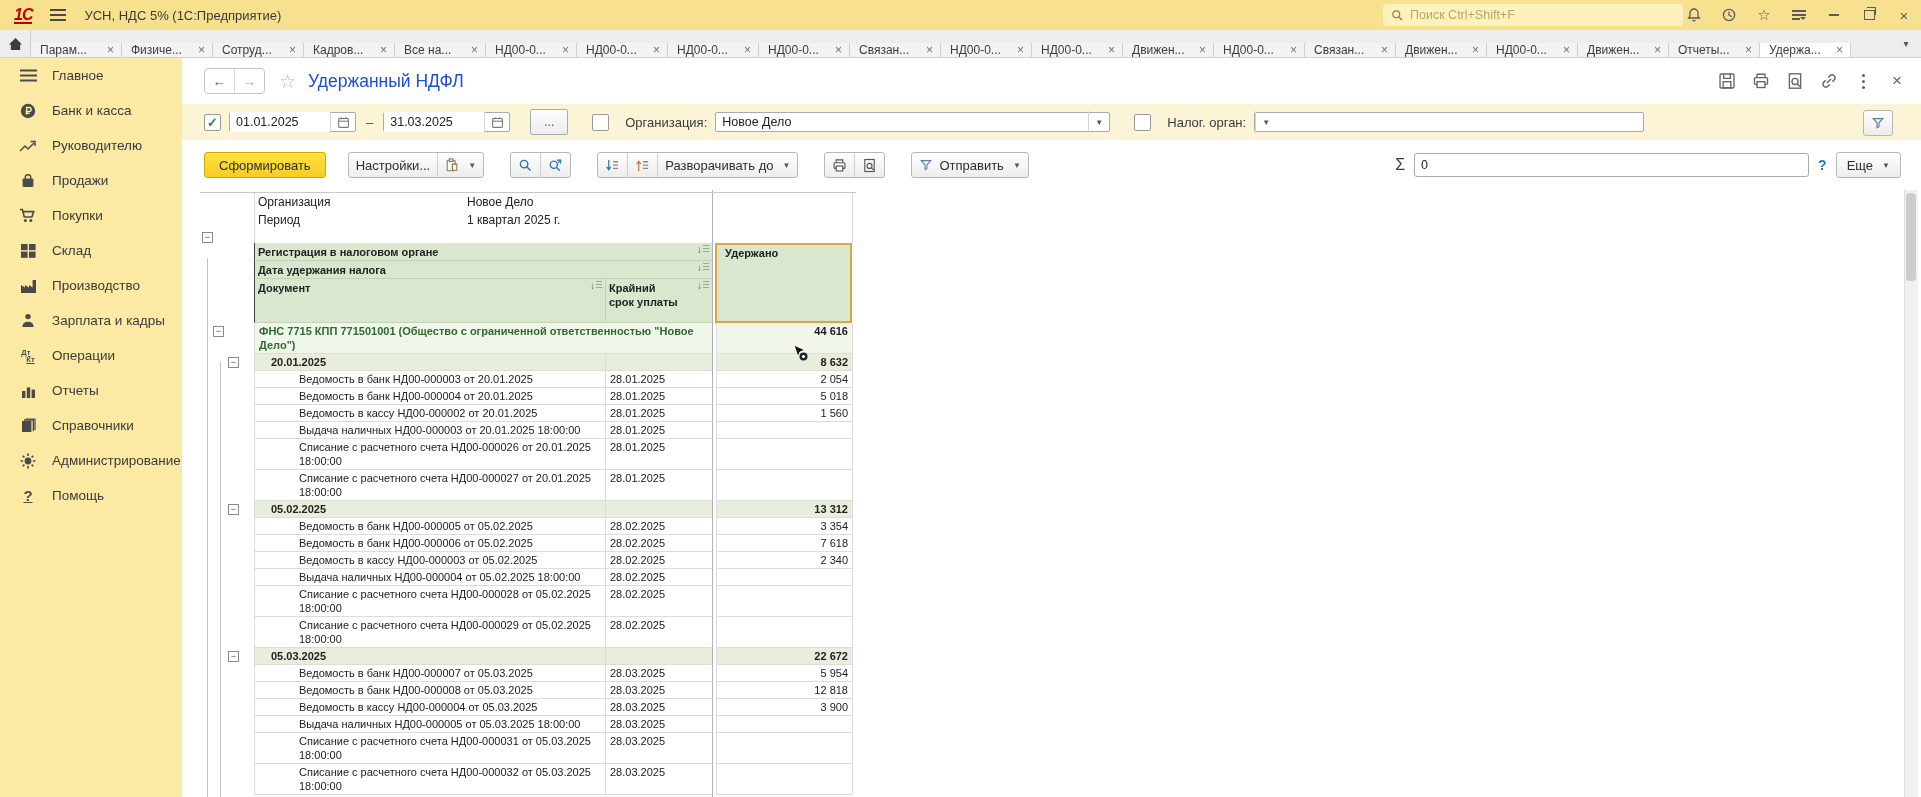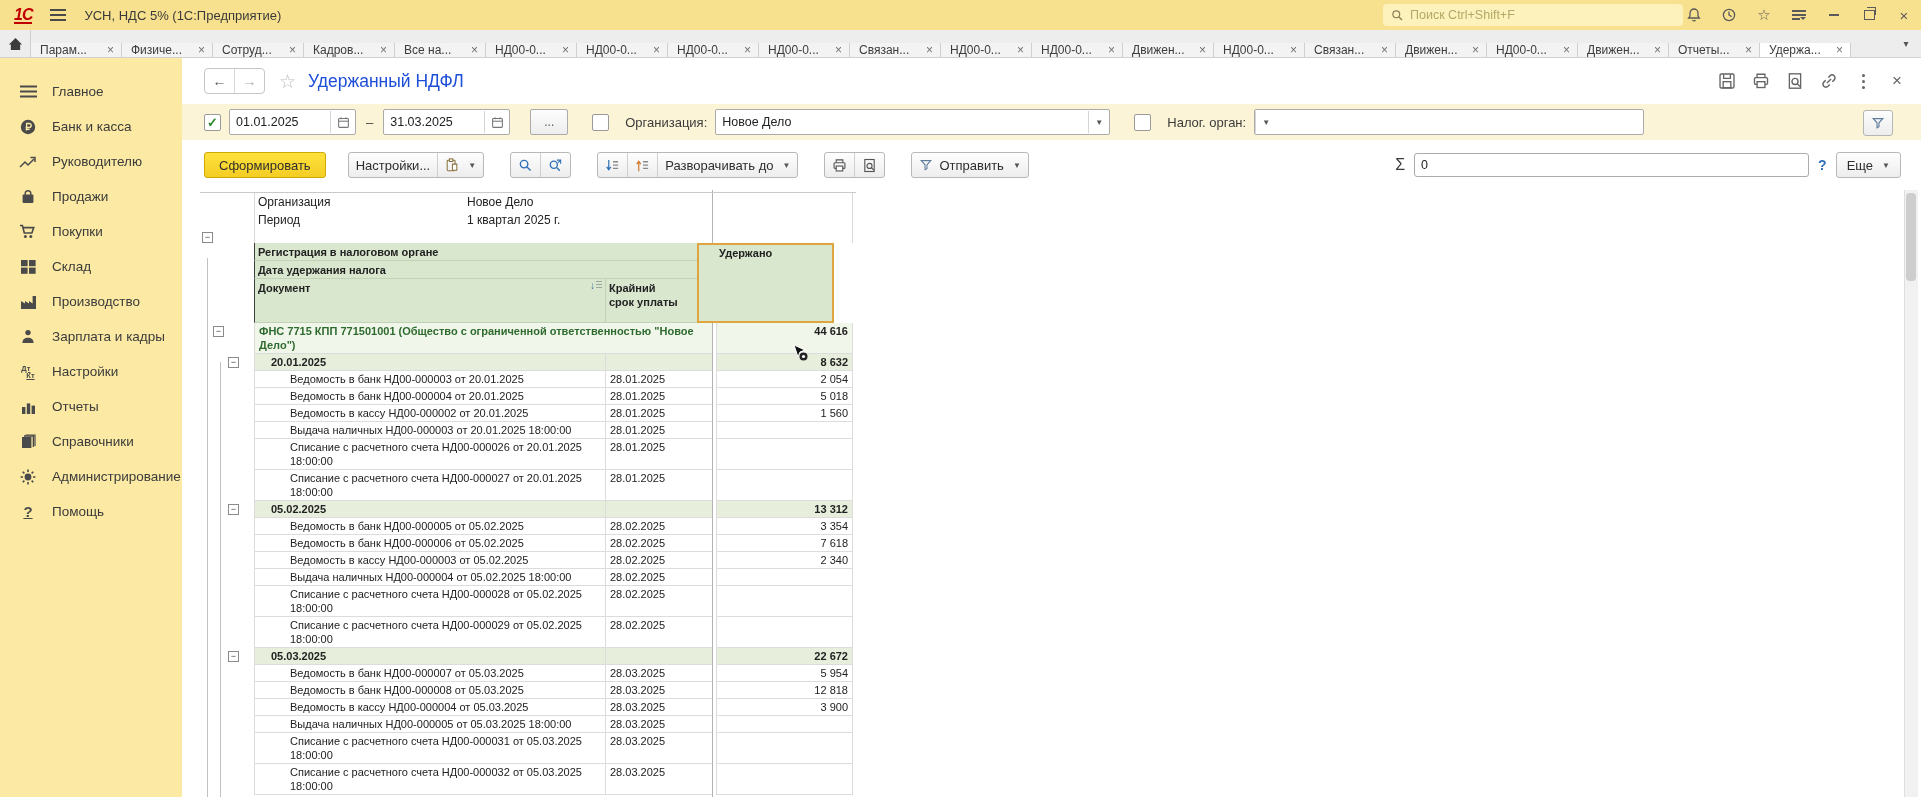--- a/index.html
+++ b/index.html
@@ -34,21 +34,21 @@
   .hometab{width:30px;display:flex;align-items:center;justify-content:center;border-right:1px solid #cfcfcf;}
   #tabs{display:flex;align-items:flex-end;}
   .tab{width:91px;box-sizing:border-box;display:flex;align-items:center;justify-content:space-between;
        padding:0 7px 0 9px;border-right:1px solid #cfcfcf;font-size:12px;color:#3c3c3c;background:#f3f3f3;}
   .tab.active{background:#fff;}
   .tab .x{color:#707070;font-size:12px;margin-left:3px;}
   .tab-overflow{position:absolute;right:4px;top:30px;width:22px;height:27px;display:flex;
        align-items:center;justify-content:center;color:#555;font-size:10px;}
   
   .sidebar{position:absolute;left:0;top:58px;width:182px;height:739px;background:#fbe9a4;
-           box-sizing:border-box;padding-top:16px;}
+           box-sizing:border-box;}
   .side-item{height:35px;display:flex;align-items:center;gap:13px;padding-left:17px;cursor:default;}
   .side-icon{width:22px;display:flex;align-items:flex-start;justify-content:center;color:#4a4a4a;text-decoration:underline;}
   .side-label{font-size:13.5px;color:#3b3b3b;}
   .dtkt{display:flex;flex-direction:column;font-size:7.5px;font-weight:bold;color:#4a4a4a;line-height:7px;}
   .dtkt i:nth-child(2){margin-left:5px;font-style:normal;}.dtkt i{font-style:normal;}
   .qmark{font-size:15px;font-weight:bold;color:#4a4a4a;}
   
   .main{position:absolute;left:182px;top:58px;right:0;bottom:0;background:#fff;}
   .navrow{position:absolute;left:0;top:0;width:100%;height:46px;display:flex;align-items:center;}
   .navbtns{display:flex;margin-left:22px;border:1px solid #c6c6c6;border-radius:4px;overflow:hidden;background:#fff;}
@@ -58,21 +58,21 @@
   .page-title{font-size:17.5px;color:#1d4ed8;}
   .nav-icons{position:absolute;right:14px;top:0;height:46px;display:flex;align-items:center;gap:14px;}
   .nav-icons .ic{width:20px;height:20px;display:flex;align-items:center;justify-content:center;color:#666;}
   .vdots{width:3px;height:3px;border-radius:50%;background:#666;box-shadow:0 6px 0 #666,0 -6px 0 #666;}
   .navclose{font-size:17px;color:#666;}
   
   .filterrow{position:absolute;left:0;top:46px;width:100%;height:36px;background:#fbf4d6;
              display:flex;align-items:center;gap:8px;padding-left:22px;box-sizing:border-box;}
   .cb{width:15px;height:15px;background:#fff;border:1px solid #9a9a9a;border-radius:2px;
       display:flex;align-items:center;justify-content:center;font-size:13px;font-weight:bold;color:#2f8a2f;}
-  .inputbox{display:flex;align-items:center;background:#fff;border:1px solid #ababab;border-radius:2px;height:26px;box-sizing:border-box;}
+  .inputbox{display:flex;align-items:center;background:#fff;border:1px solid #ababab;border-radius:2px;height:20px;box-sizing:border-box;}
   .inputbox input{border:none;outline:none;font-size:12.5px;font-family:inherit;color:#222;padding:0 6px;height:20px;}
   .datein input{width:88px;}
   .calbtn{width:24px;height:22px;border-left:1px solid #d5d5d5;display:flex;align-items:center;justify-content:center;}
   .dash{color:#444;font-size:13px;margin:0 2px;}
   .ellipsisbtn{width:36px;height:24px;border:1px solid #ababab;border-radius:2px;background:linear-gradient(#fdfdfd,#ededed);
       display:flex;align-items:center;justify-content:center;font-size:12px;color:#555;}
   .flabel{font-size:13px;color:#3b3b3b;margin-left:8px;}
   .combo{width:395px;}
   .combo .cval{flex:1;padding:0 6px;font-size:12.5px;color:#222;}
   .ddbtn{width:20px;height:22px;border-left:1px solid #d5d5d5;display:flex;align-items:center;justify-content:center;
@@ -109,37 +109,37 @@
   .gridtop{border-top:1px solid #c9c9c9;}
   .spacer{height:14px;display:flex;}
   .spacer .i-main{padding:0;}
   .ghead{position:relative;}
   .ghrow{display:flex;}
   .gcell{background:#d9e7ce;font-weight:bold;box-sizing:border-box;border-left:1px solid #404040;
          border-bottom:1px solid #c3d2b6;padding:2px 3px;position:relative;}
   .g-full{width:458px;height:18px;}
   .g-doc{width:351px;height:44px;}
   .g-due{width:107px;height:44px;border-left:1px solid #c3d2b6;}
-  .gwith{position:absolute;left:497px;top:0;width:137px;height:80px;background:#d9e7ce;
-         border:2px solid #dfa640;box-sizing:border-box;font-weight:bold;padding:1px 20px;}
+  .gwith{position:absolute;left:515px;top:0;width:137px;height:80px;background:#d9e7ce;
+         border:2px solid #dfa640;box-sizing:border-box;font-weight:bold;padding:1px 8px;}
   .sorticon{position:absolute;right:3px;top:2px;display:flex;align-items:flex-start;gap:1px;}
   .sorticon .arr{color:#3a6ea5;font-size:10px;line-height:10px;font-weight:normal;}
   .sorticon .bars{width:6px;height:8px;background:linear-gradient(#9aa89a 1.5px,transparent 1.5px,transparent 3px,#9aa89a 3px,#9aa89a 4.5px,transparent 4.5px,transparent 6px,#9aa89a 6px,#9aa89a 7.5px,transparent 7.5px);}
   .row{display:flex;}
   .cell{box-sizing:border-box;padding:1px 4px;border-bottom:1px solid #dcdcdc;}
   .c-doc{width:351px;border-left:1px solid #dcdcdc;}
   .c-due{width:107px;border-left:1px solid #dcdcdc;}
   .c-amt{width:137px;margin-left:4px;border-left:1px solid #dcdcdc;border-right:1px solid #dcdcdc;
          text-align:right;}
   .c-merged{width:458px;border-left:1px solid #dcdcdc;}
   .row.fns .cell{background:#f1f6eb;color:#2e6b2e;font-weight:bold;}
   .row.fns .c-amt{color:#1d1d1d;}
   .row.sub .cell{background:#e7efdc;font-weight:bold;}
   .row.sub .c-doc{padding-left:16px;}
-  .row.doc .c-doc{padding-left:35px;}
+  .row.doc .c-doc{padding-left:44px;}
   .expander{width:11px;height:11px;border:1px solid #8a8a8a;background:#fff;font-size:9px;line-height:9px;
             text-align:center;color:#444;display:inline-block;box-sizing:border-box;margin-top:2px;}
   .exp-head{margin-left:2px;}
   .exp-fns{margin-left:13px;}
   .exp-sub{margin-left:28px;}
   .busy{position:absolute;left:608px;top:153px;}
   .vscroll{position:absolute;right:3px;top:0;bottom:0;width:13px;background:#f1f1f1;border-left:1px solid #dedede;}
   .vthumb{position:absolute;left:1px;top:3px;width:10px;height:88px;background:#cdcdcd;border-radius:4px;}
   svg{display:block;}
 </style>
@@ -358,21 +358,21 @@
         </span>
         <span class="side-label">Зарплата и кадры</span>
       </div>
       <div class="side-item">
         <span class="side-icon">
           <span class="dtkt">
             <i>Дт</i>
             <i>Кт</i>
           </span>
         </span>
-        <span class="side-label">Настройки</span>
+        <span class="side-label">Операции</span>
       </div>
       <div class="side-item">
         <span class="side-icon">
           <svg width="15" height="14" viewBox="0 0 15 14">
             <rect x="1" y="7" width="3.4" height="7" fill="#4a4a4a"></rect>
             <rect x="5.8" y="3.4" width="3.4" height="10.6" fill="#4a4a4a"></rect>
             <rect x="10.6" y="5.6" width="3.4" height="8.4" fill="#4a4a4a"></rect>
           </svg>
         </span>
         <span class="side-label">Отчеты</span>

